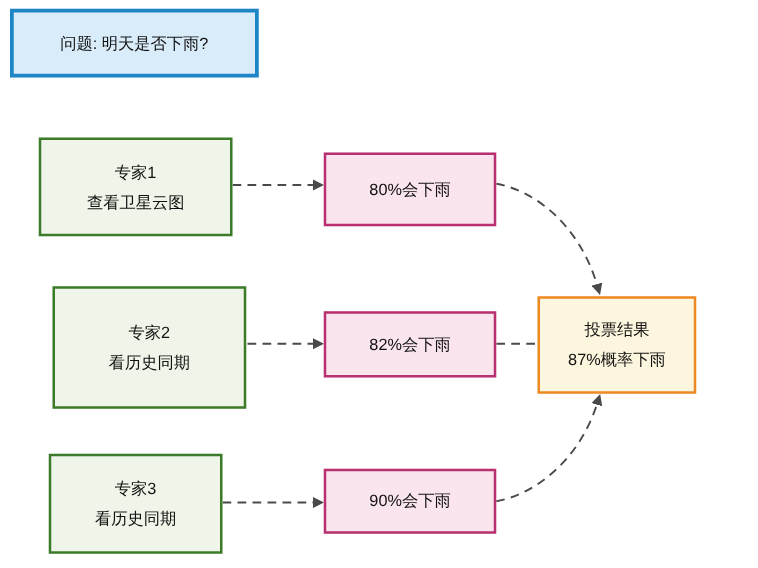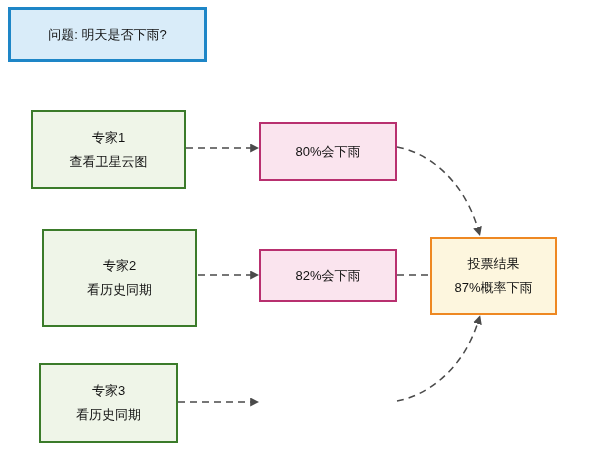--- a/index.html
+++ b/index.html
@@ -110,19 +110,22 @@
   </div>
 
   <div class="node node-prediction node-prediction-1">
     <span class="line">80%会下雨</span>
   </div>
 
   <div class="node node-prediction node-prediction-2">
     <span class="line">82%会下雨</span>
   </div>
 
+  <div class="node node-prediction node-prediction-3">
+    <span class="line">90%会下雨</span>
+  </div>
 
   <div class="node node-result">
     <span class="line">投票结果</span>
     <span class="line">87%概率下雨</span>
   </div>
 
 </div>
 
 </body></html>

